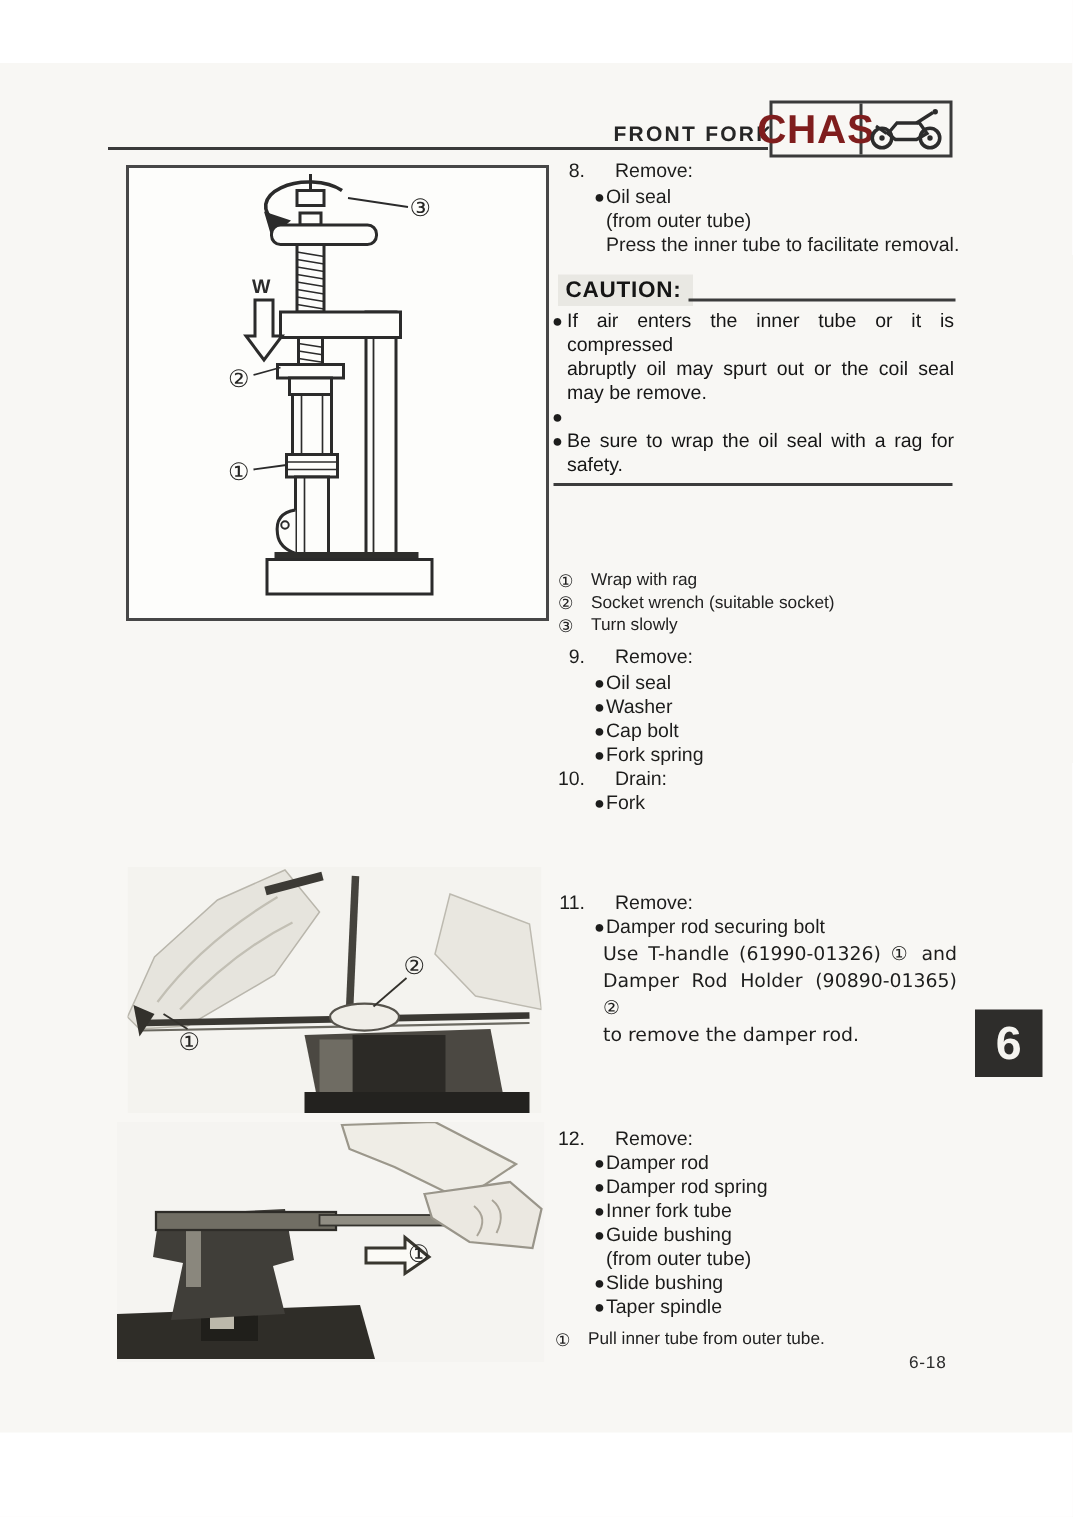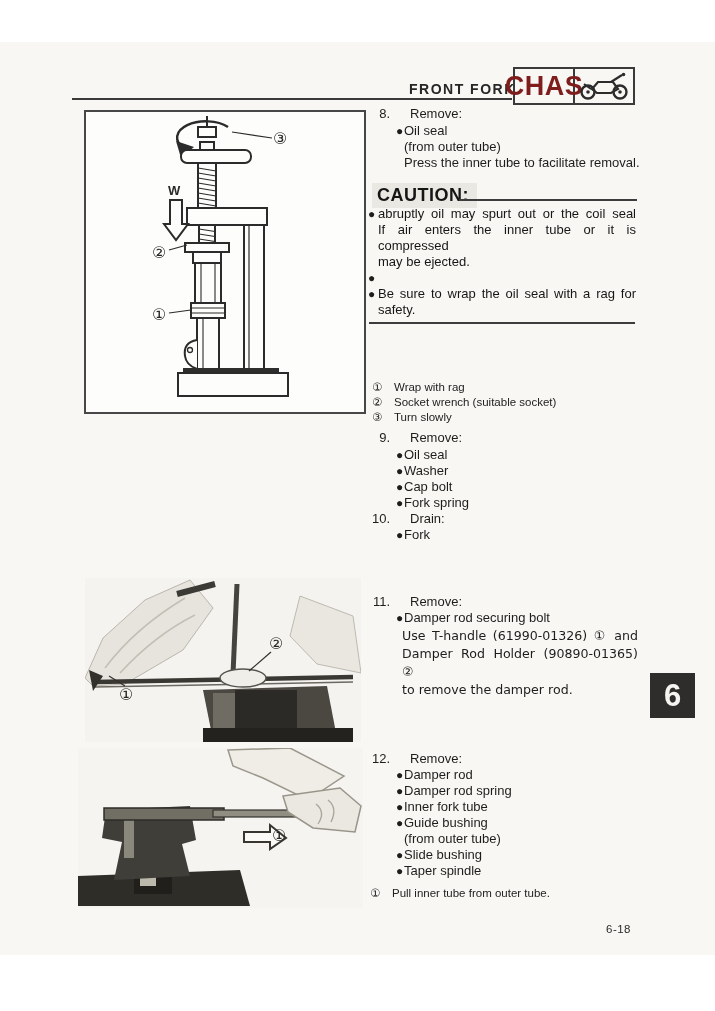--- a/index.html
+++ b/index.html
@@ -26,21 +26,21 @@
   
   .t { font-size:13px; line-height:16px; color:#1d1d1c; }
   .step-head { display:flex; }
   .step-num { display:inline-block; width:22px; text-align:right; }
   .step-act { margin-left:20px; }
   .bullet { display:flex; }
   .bullet .dot { width:8px; font-size:12px; line-height:16px; }
   .subnote { }
 
   
-  .caution-label { display:inline-block; font-size:18px; font-weight:bold;
+  .caution-label { display:inline-block; font-size:15px; font-weight:bold;
     letter-spacing:0.5px; background:#e9e8e3; padding:2px 8px 2px 5px; color:#151515; }
   .rule { height:2px; background:#3c3c3c; }
   .c-item { display:flex; }
   .c-item .dot { width:10px; font-size:12px; line-height:16px; font-weight:bold; }
   .c-lines { width:258px; }
   .c-lines div { font-size:13px; line-height:16px; color:#161616; }
   .just { text-align:justify; text-align-last:justify; }
 
   
   .legend-row { display:flex; font-size:11.5px; line-height:14px; color:#222; }
@@ -147,23 +147,23 @@
   <div class="abs t subnote" style="left:404px; top:139px;">(from outer tube)</div>
   <div class="abs t subnote" style="left:404px; top:155px;">Press the inner tube to facilitate removal.</div>
 
   <div class="abs caution-label" style="left:372px; top:183px;">CAUTION:</div>
   <div class="abs rule" style="left:459px; top:199px; width:178px;"></div>
 
   <div class="abs" style="left:368px; top:206px; width:270px;">
     <div class="c-item">
       <span class="dot">●</span>
       <div class="c-lines">
+        <div class="just">If air enters the inner tube or it is compressed</div>
         <div class="just">abruptly oil may spurt out or the coil seal</div>
-        <div class="just">If air enters the inner tube or it is compressed</div>
-        <div>may be ejected.</div>
+        <div>may be remove.</div>
       </div>
     </div>
     <div class="c-item">
       <span class="dot">●</span>
       <div class="c-lines">
       </div>
     </div>
     <div class="c-item">
       <span class="dot">●</span>
       <div class="c-lines">
@@ -298,14 +298,14 @@
   <div class="abs t bullet" style="left:396px; top:863px;">
     <span class="dot">●</span>
     <span>Taper spindle</span>
   </div>
 
   <div class="abs legend-row" style="left:370px; top:886px;">
     <span class="legend-num">①</span>
     <span>Pull inner tube from outer tube.</span>
   </div>
 
-  <div class="abs page-num" style="left:606px; top:923px;">6-18</div>
+  <div class="abs page-num" style="left:606px; top:903px;">6-18</div>
 </div>
 
 </body></html>

